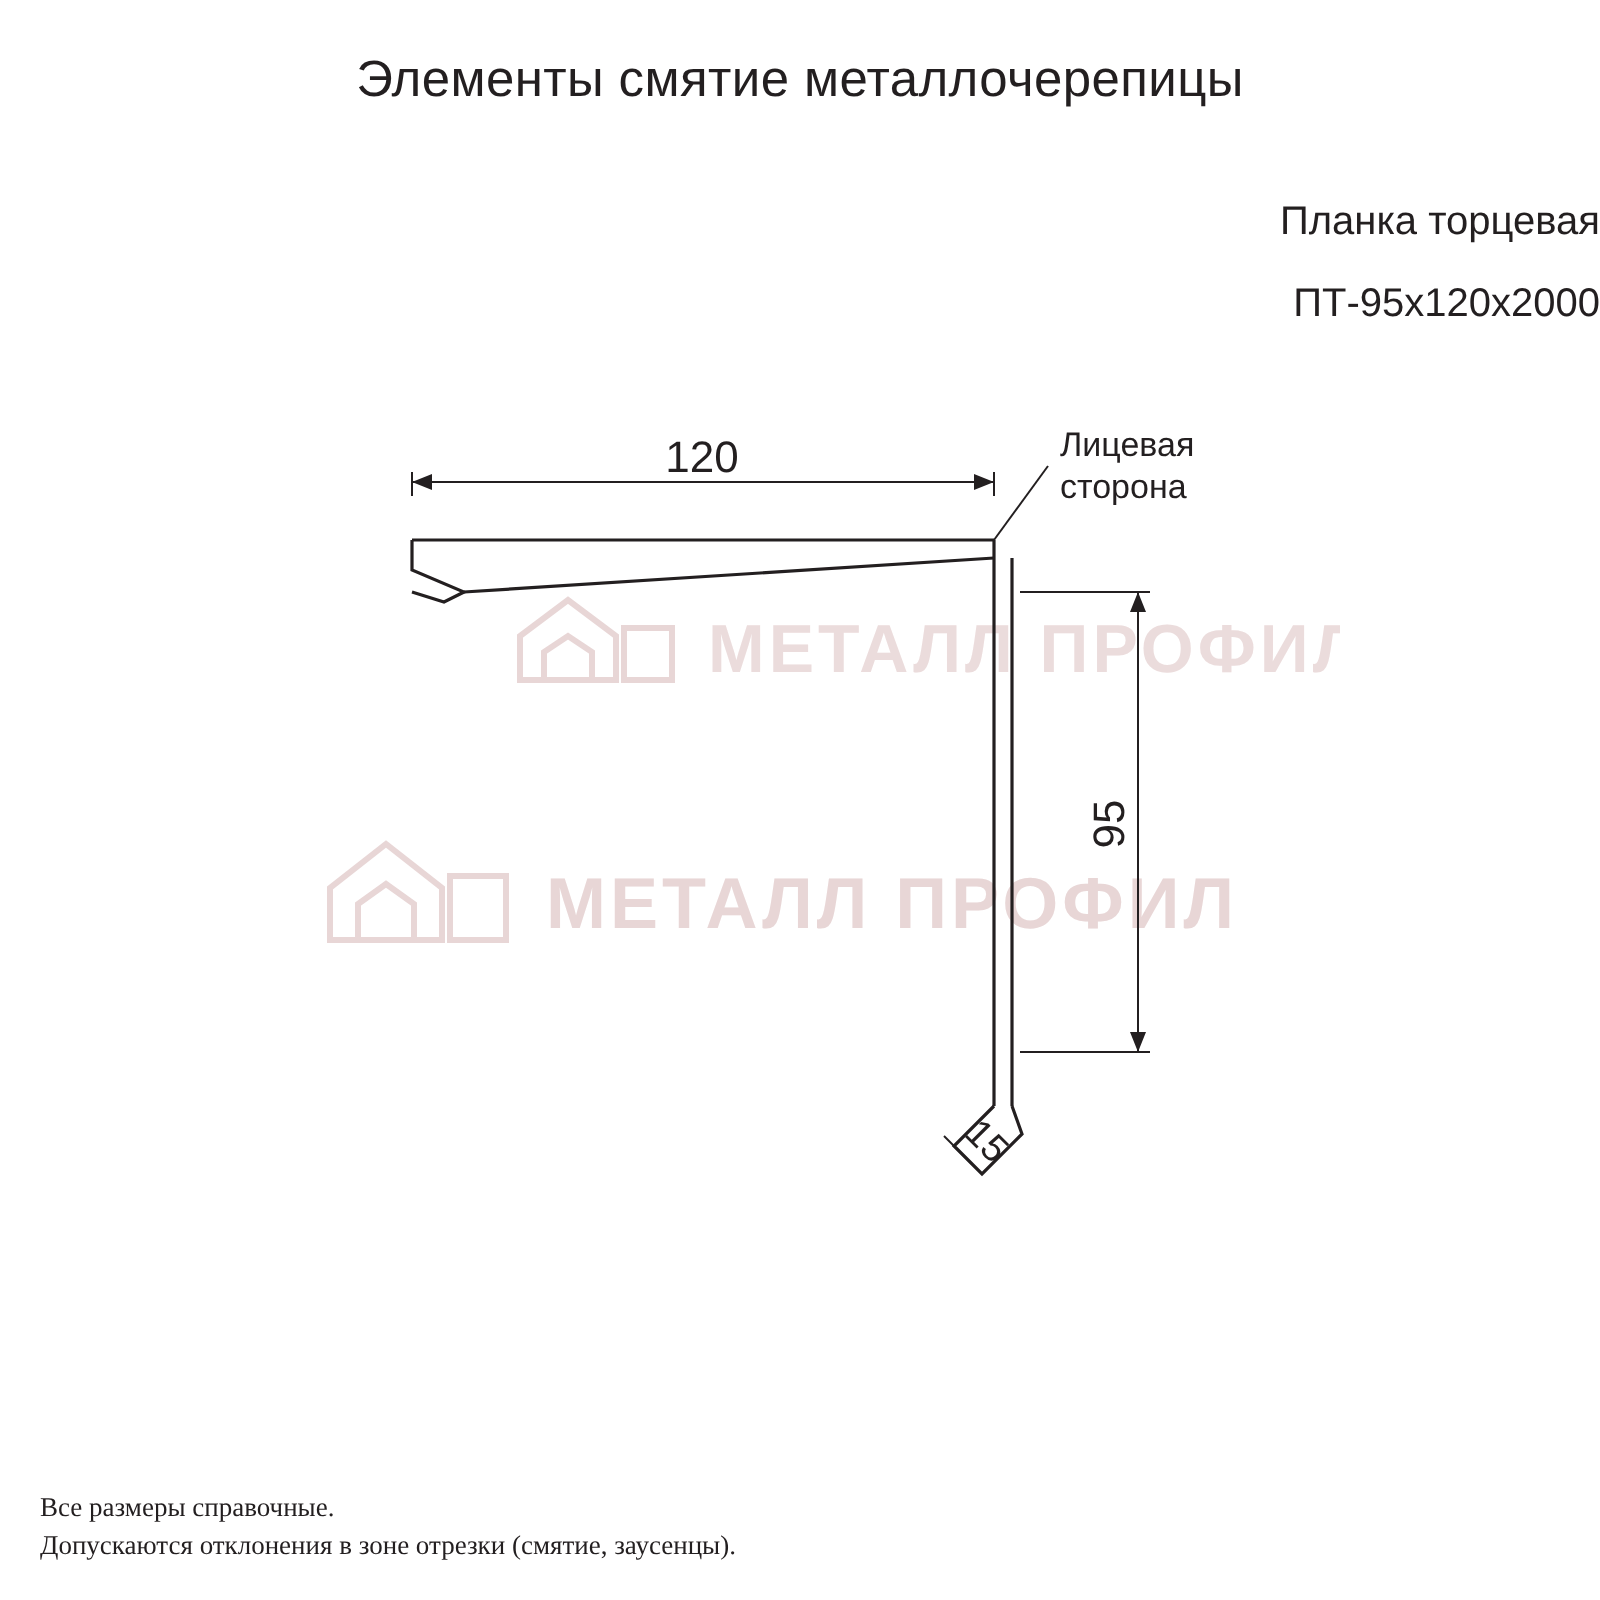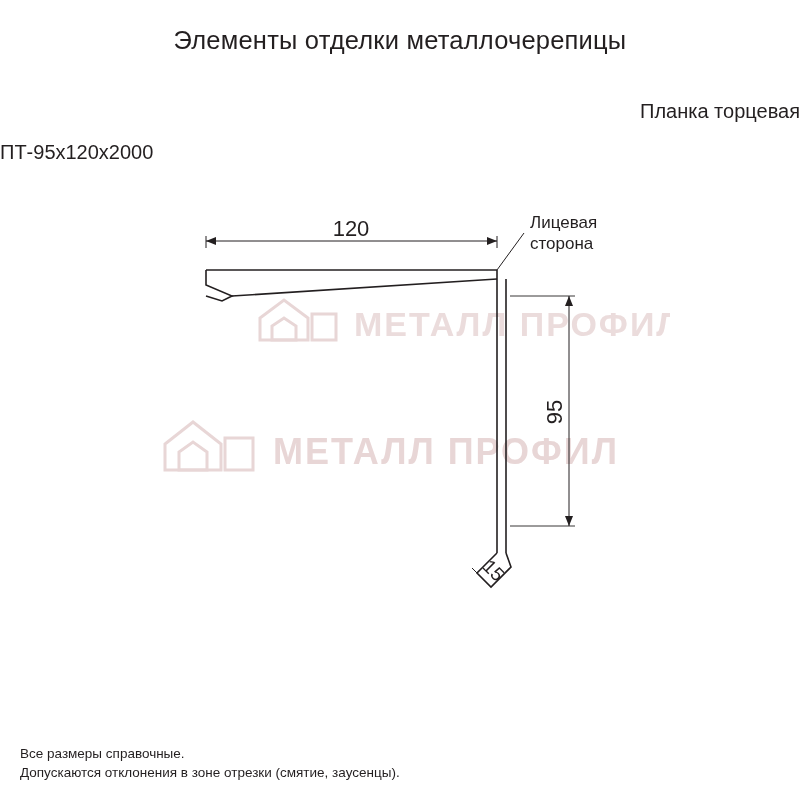--- a/index.html
+++ b/index.html
@@ -36,38 +36,39 @@
     width: 800px;
     text-align: right;
     font-size: 20px;
     color: #231f20;
   }
   .code {
     position: absolute;
     top: 141px;
     left: 0;
     width: 800px;
-    text-align: left;
+    text-align: right;
     font-size: 20px;
     color: #231f20;
   }
   .drawing {
     position: absolute;
     top: 0;
     left: 0;
     width: 800px;
     height: 800px;
   }
   .footnotes {
     position: absolute;
     left: 20px;
     bottom: 18px;
     font-size: 13.5px;
     line-height: 19px;
     color: #231f20;
+    font-family: Liberation Serif, serif;
   }
   .footnotes div {
     white-space: nowrap;
   }
   .wm {
     position: absolute;
     pointer-events: none;
     user-select: none;
   }
   .wm-text {
@@ -78,21 +79,21 @@
     color: #e8d6d6;
     opacity: 0.85;
     white-space: nowrap;
   }
 </style>
 </head>
 <body>
 
 <div class="page">
 
-  <div class="title">Элементы отделки металлочерепицы</div>
+  <div class="title">Элементы смятие металлочерепицы</div>
   <div class="subtitle">Планка торцевая</div>
   <div class="code">ПТ-95х120х2000</div>
 
   <div class="wm" style="left:250px; top:290px;">
     <svg width="420" height="70" viewBox="0 0 420 70">
       <g fill="none" stroke="#e8d6d6" stroke-width="3">
         <path d="M10 50 L10 28 L34 10 L58 28 L58 50 Z"></path>
         <path d="M22 50 L22 36 L34 28 L46 36 L46 50 Z"></path>
         <path d="M62 50 L62 24 L86 24 L86 50 Z"></path>
       </g>

